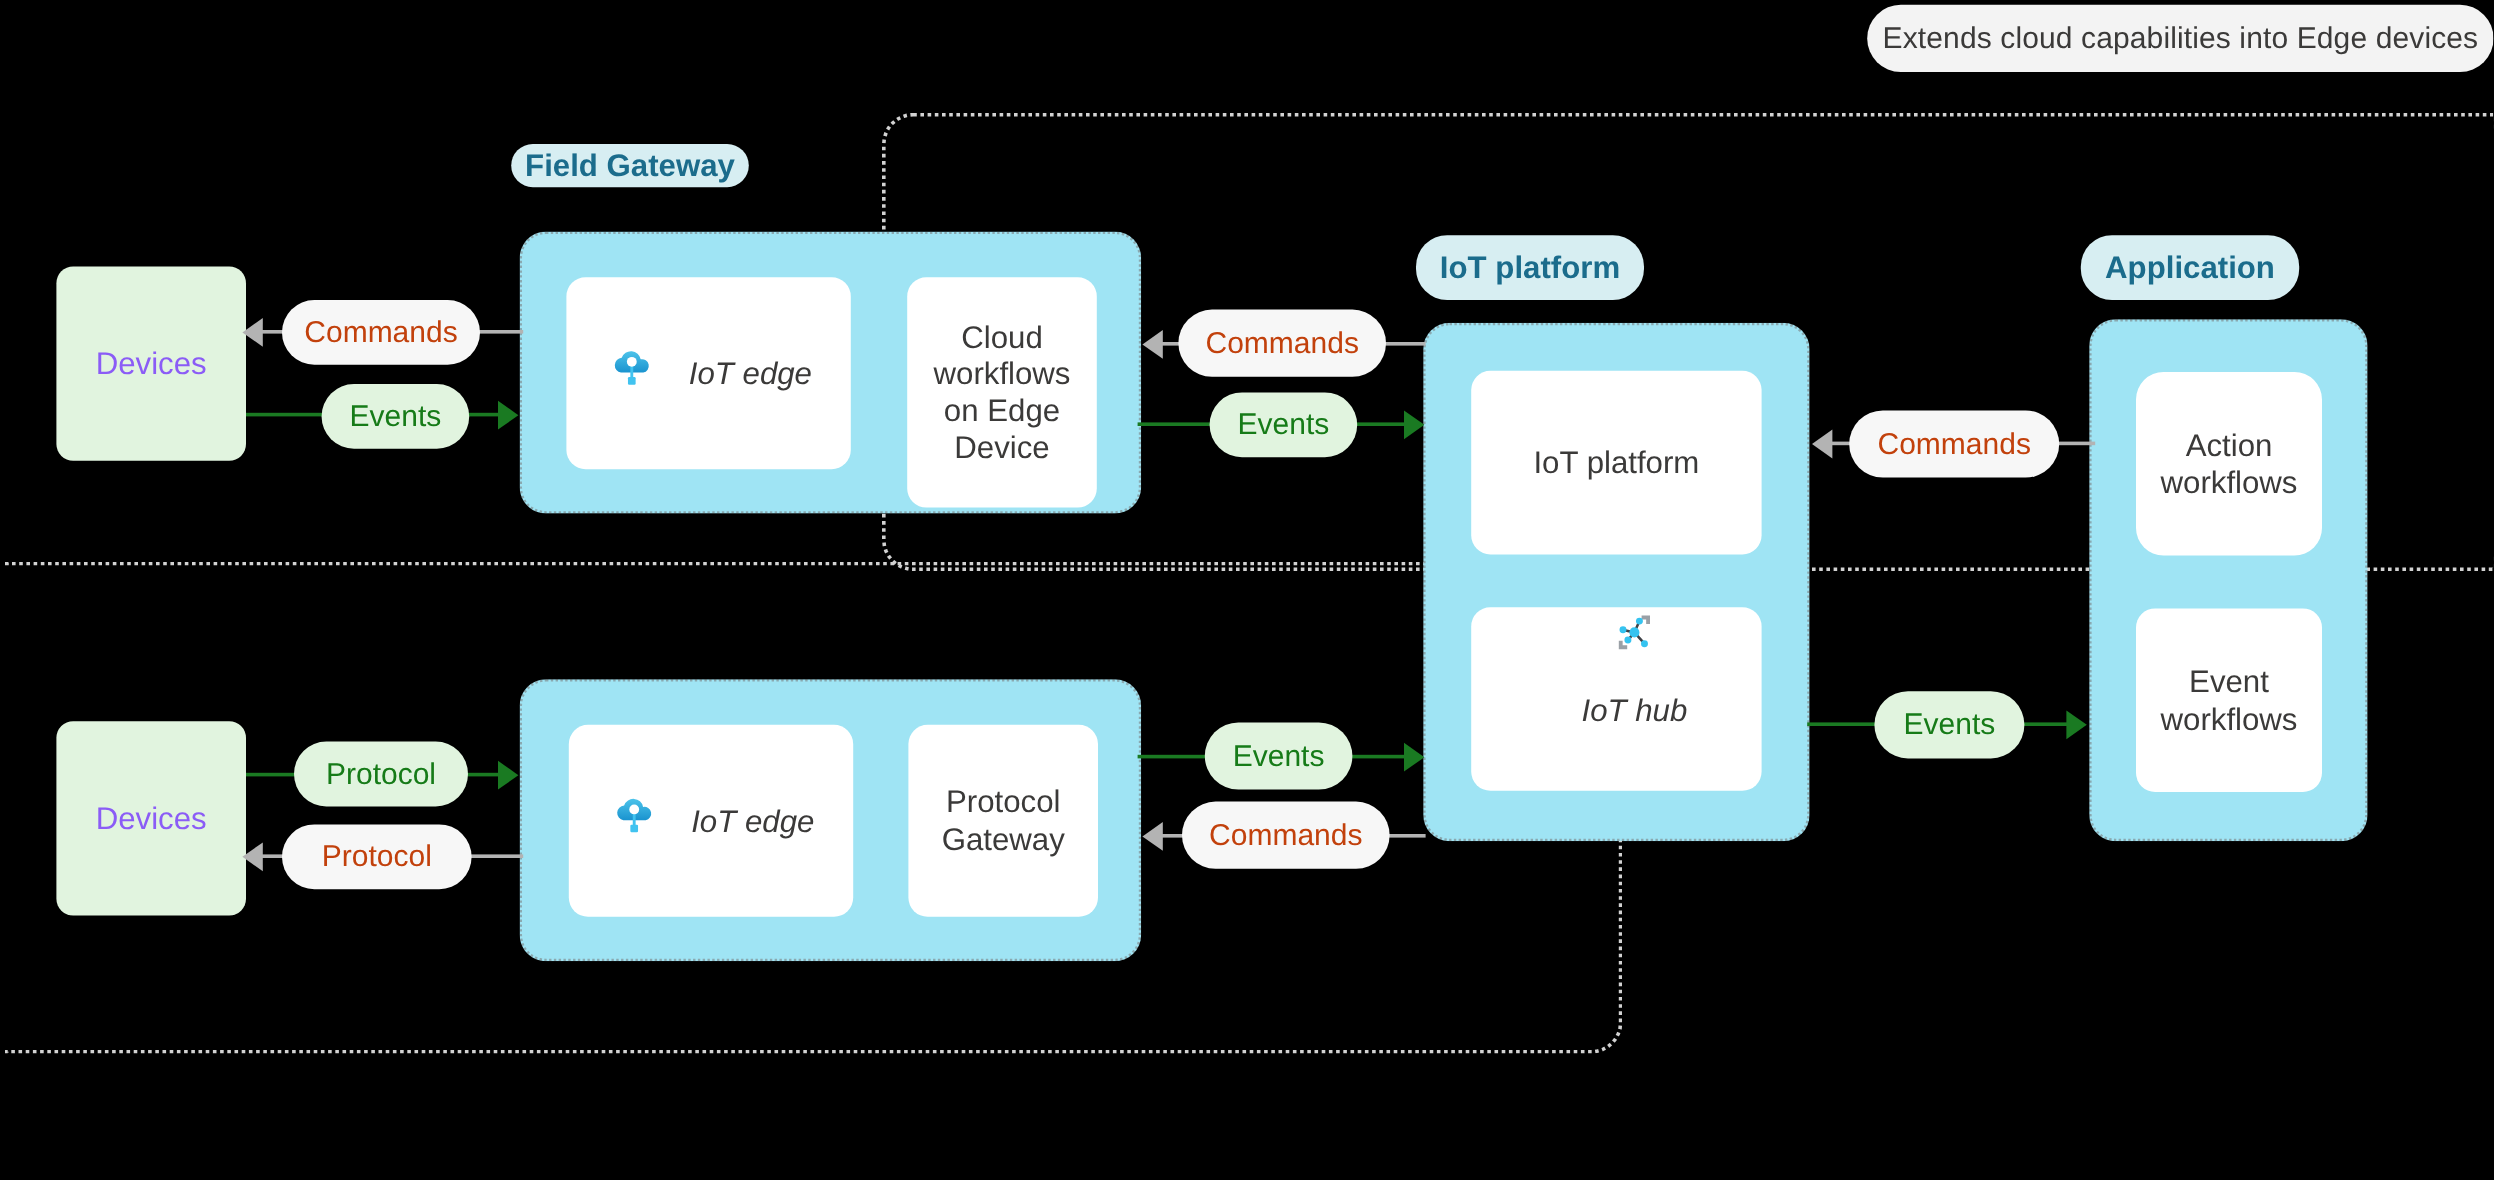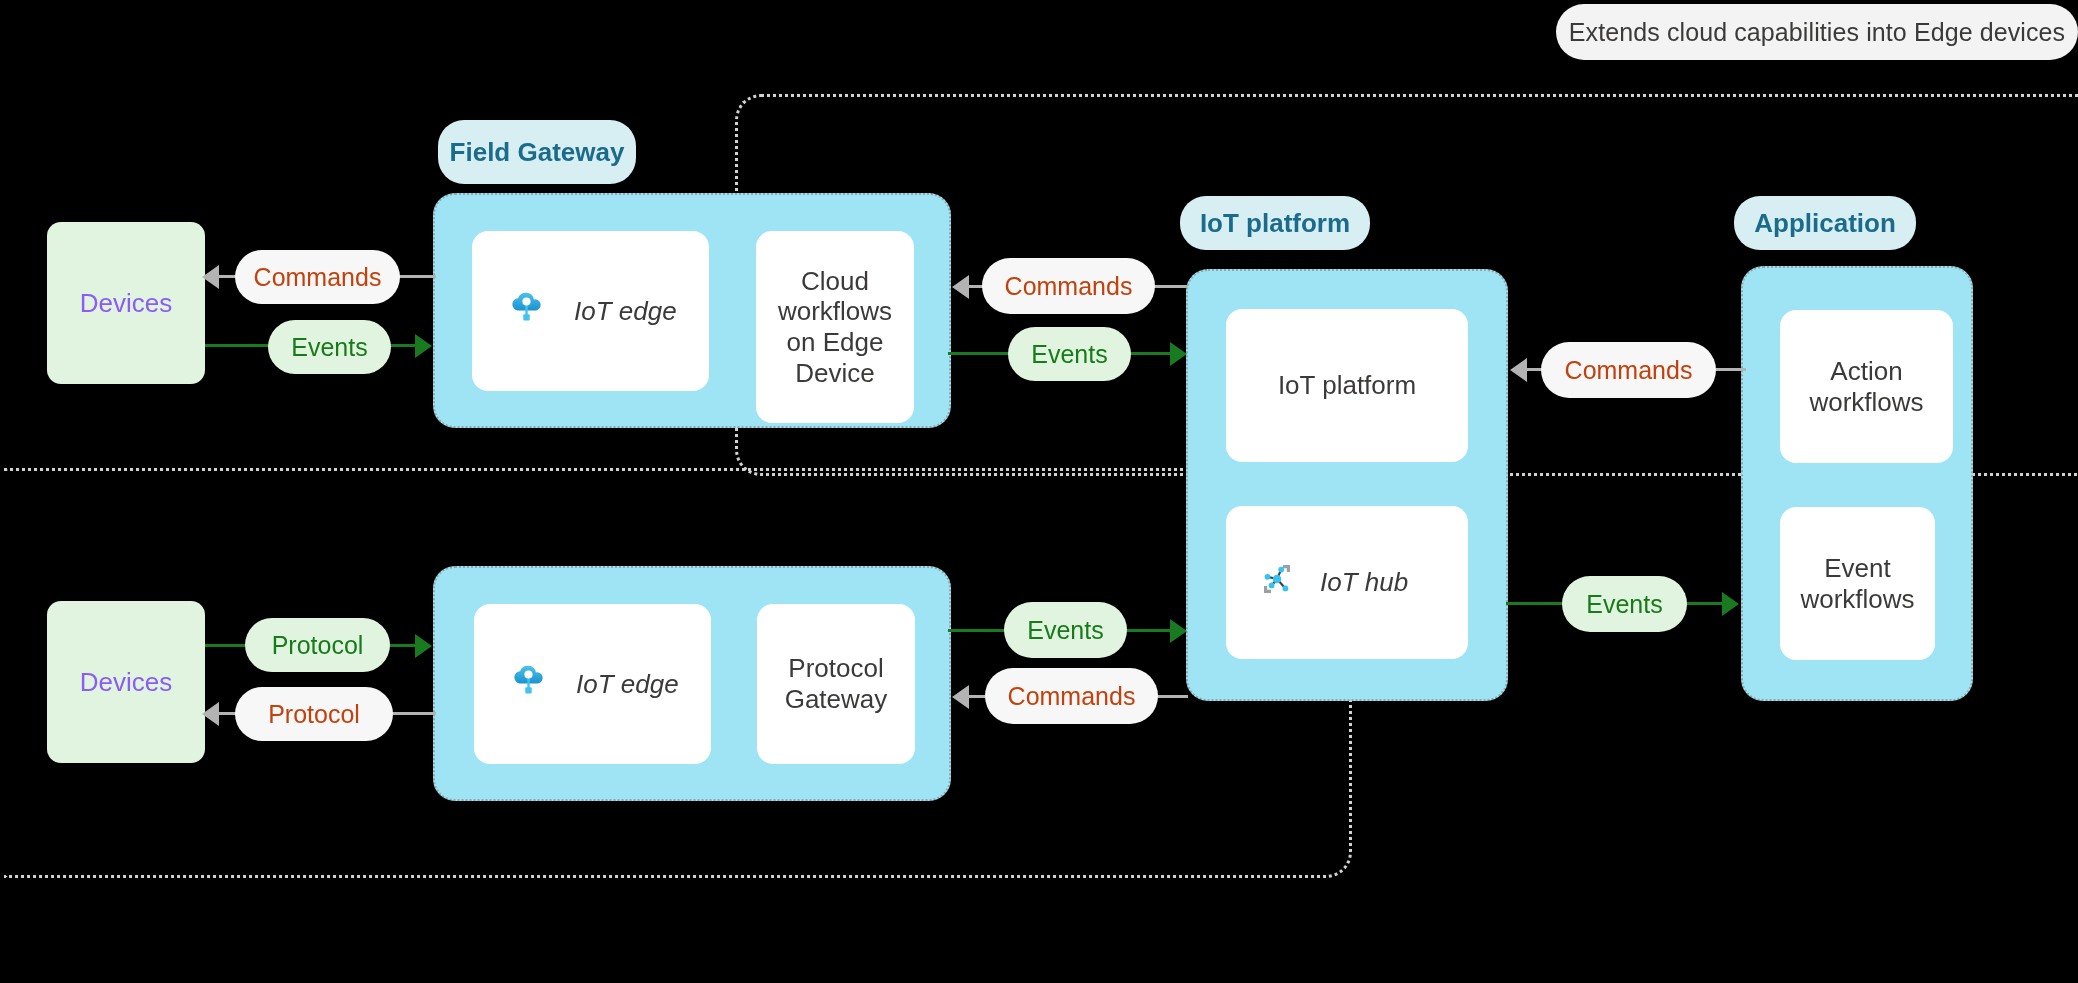--- a/index.html
+++ b/index.html
@@ -147,21 +147,21 @@
   <div class="abs pill gray" style="left:235px; top:250px; width:165px; height:54px;">
     <span>Commands</span>
   </div>
 
   <div class="abs line green" style="left:205px; top:344px; width:219px;"></div>
   <div class="abs arrow right green" style="left:415px; top:334px;"></div>
   <div class="abs pill green" style="left:268px; top:320px; width:123px; height:54px;">
     <span>Events</span>
   </div>
 
-  <div class="abs chip" style="left:438px; top:120px; width:198px; height:64px;">
+  <div class="abs chip" style="left:426px; top:120px; width:198px; height:36px;">
     <span>Field Gateway</span>
   </div>
 
   <div class="abs group" style="left:433px; top:193px; width:518px; height:235px;"></div>
   <div class="abs card with-icon" style="left:472px; top:231px; width:237px; height:160px;">
     <span class="icon">
       <svg width="42" height="42" viewBox="0 0 42 42">
         <defs>
           <linearGradient id="edgeGradTop1" x1="0" y1="0" x2="0" y2="1">
             <stop offset="0%" stop-color="#4cc3ea"></stop>
@@ -248,21 +248,21 @@
   </div>
 
   <div class="abs chip" style="left:1180px; top:196px; width:190px; height:54px;">
     <span>IoT platform</span>
   </div>
 
   <div class="abs group" style="left:1186px; top:269px; width:322px; height:432px;"></div>
   <div class="abs card" style="left:1226px; top:309px; width:242px; height:153px;">
     <span>IoT platform</span>
   </div>
-  <div class="abs card with-icon" style="left:1226px; top:506px; width:242px; height:153px; padding-left:30px; gap:22px;">
+  <div class="abs card with-icon" style="left:1226px; top:506px; width:242px; height:153px; padding-left:30px; gap:22px;flex-direction:column;">
     <span class="icon">
       <svg width="42" height="42" viewBox="0 0 42 42">
 
         <path d="M27 7h7v7h-3.2V10.2H27z" fill="#9aa0a6"></path>
         <path d="M15 35H8v-7h3.2v3.8H15z" fill="#9aa0a6"></path>
 
         <g stroke="#3e4146" stroke-width="2.1" stroke-linecap="round">
           <line x1="21" y1="21" x2="12" y2="19"></line>
           <line x1="21" y1="21" x2="16" y2="27"></line>
           <line x1="21" y1="21" x2="29" y2="30"></line>
@@ -277,21 +277,21 @@
       </svg>
     </span>
     <span>IoT hub</span>
   </div>
 
   <div class="abs chip" style="left:1734px; top:196px; width:182px; height:54px;">
     <span>Application</span>
   </div>
 
   <div class="abs group" style="left:1741px; top:266px; width:232px; height:435px;"></div>
-  <div class="abs card" style="left:1780px; top:310px; width:173px; height:153px; white-space:pre-line;">
+  <div class="abs card" style="left:1780px; top:310px; width:155px; height:153px; white-space:pre-line;border-radius:23px;">
     <span>Action
 workflows</span>
   </div>
   <div class="abs card" style="left:1780px; top:507px; width:155px; height:153px; white-space:pre-line;">
     <span>Event
 workflows</span>
   </div>
 
   <div class="abs line gray" style="left:1524px; top:368px; width:222px;"></div>
   <div class="abs arrow left gray" style="left:1510px; top:358px;"></div>

